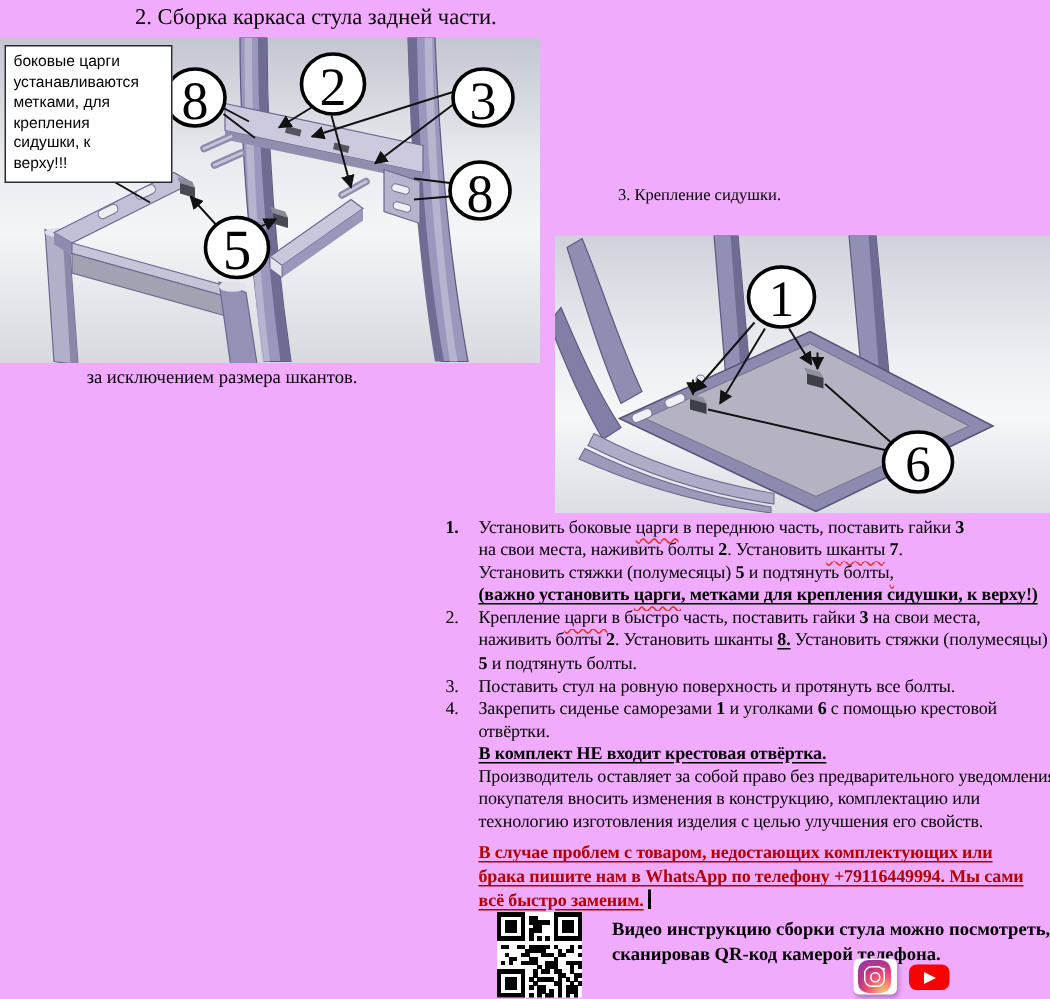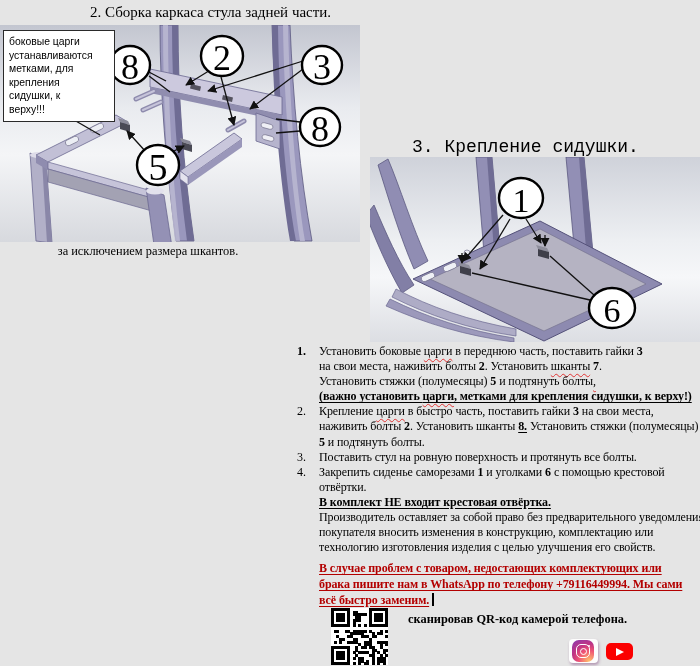--- a/index.html
+++ b/index.html
@@ -1,16 +1,16 @@
 <!DOCTYPE html>
 <html><head>
 <meta charset="utf-8">
 <style>
   html,body{margin:0;padding:0;}
-  .page{position:relative;width:700px;height:666px;background:#e5e5e5;overflow:hidden;
+  .page{position:relative;width:700px;height:666px;background:#f0abfc;overflow:hidden;
         font-family:"Liberation Serif", serif;color:#000;}
   .abs{position:absolute;}
   .b{font-weight:bold;}
   .bu{font-weight:bold;text-decoration:underline;text-underline-offset:2px;}
   .w{text-decoration:underline wavy #e03434;text-decoration-thickness:1px;text-underline-offset:2.5px;margin-top:40px;}
   .rbu{font-weight:bold;text-decoration:underline;text-underline-offset:2px;color:#b30000;}
   .cursor{display:inline-block;width:1.5px;height:13px;background:#000;vertical-align:-2px;margin-left:3px;}
   .sec-title{font-size:15px;white-space:nowrap;}
   .note-box{width:86px;border:1.6px solid #2a2a2a;background:#fff;padding:4px 19px 5px 5px;
             font-family:"Liberation Sans", sans-serif;font-size:10.4px;line-height:13.5px;z-index:5;}
@@ -154,21 +154,21 @@
   </svg>
 
   <div class="abs note-box" style="left:3px;top:30px;">
     <span>боковые царги устанавливаются метками, для крепления сидушки, к верху!!!</span>
   </div>
 
   <div class="abs caption" style="left:0;top:243px;">
     <div><span>за исключением размера шкантов.</span></div>
   </div>
 
-  <div class="abs sec-title" style="left:412px;top:137px;font-size:18px;font-family:Liberation Mono, monospace;">3.  Крепление сидушки.</div>
+  <div class="abs sec-title" style="left:412px;top:124px;font-size:11px;">3.  Крепление сидушки.</div>
 
   <svg class="abs" style="left:370px;top:157px;" width="330" height="185" viewBox="0 0 330 185">
     <defs>
       <linearGradient id="bgR" x1="0" y1="0" x2="0" y2="1">
         <stop offset="0" stop-color="#cfd2da"></stop>
           <stop offset="0.45" stop-color="#edeff2"></stop>
         <stop offset="0.65" stop-color="#f6f7f9"></stop>
           <stop offset="1" stop-color="#dcdee3"></stop>
       </linearGradient>
     </defs>
@@ -477,20 +477,21 @@
       <rect x="21.71" y="54.29" width="3" height="3" fill="#000"></rect>
       <rect x="27.14" y="54.29" width="3" height="3" fill="#000"></rect>
       <rect x="32.57" y="54.29" width="3" height="3" fill="#000"></rect>
       <rect x="35.29" y="54.29" width="3" height="3" fill="#000"></rect>
       <rect x="40.71" y="54.29" width="3" height="3" fill="#000"></rect>
       <rect x="46.14" y="54.29" width="3" height="3" fill="#000"></rect>
       <rect x="51.57" y="54.29" width="3" height="3" fill="#000"></rect>
     </svg>
 
   <div class="abs qr-caption" style="left:408px;top:611px;">
+    <div>Видео инструкцию сборки стула можно посмотреть,</div>
     <div>сканировав QR-код камерой телефона.</div>
   </div>
 
   <div class="abs ig-card" style="left:569px;top:639px;">
     <div class="ig-body">
         <div class="ig-frame"></div>
         <div class="ig-lens"></div>
         <div class="ig-dot"></div>
       </div>
   </div>

